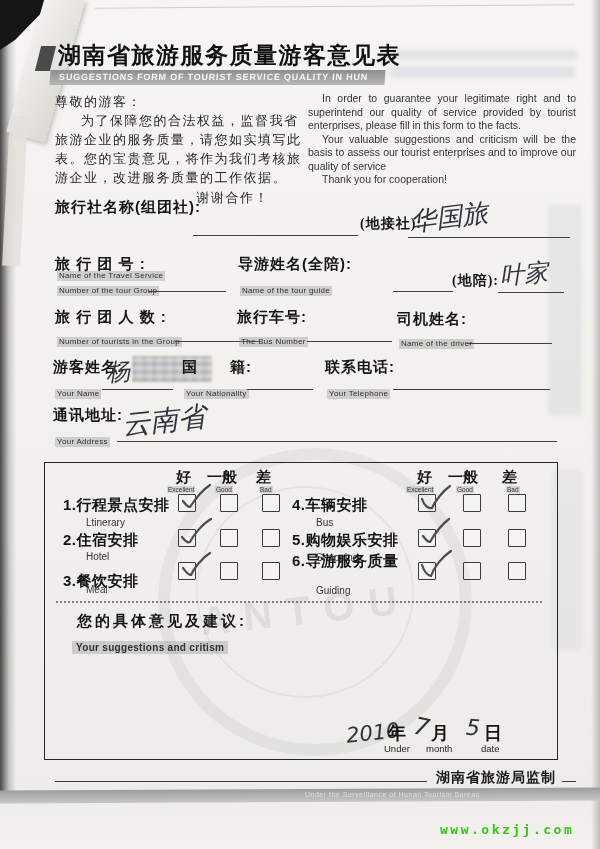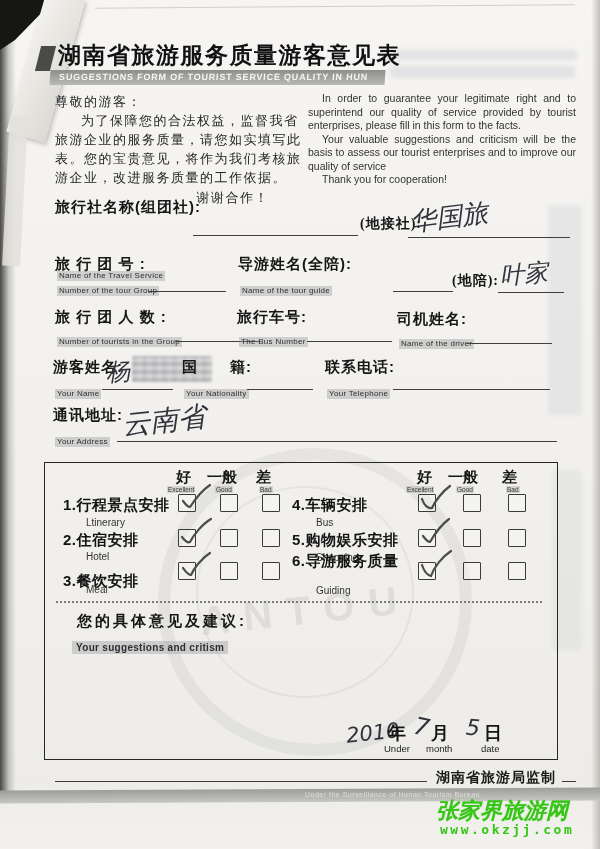--- a/index.html
+++ b/index.html
@@ -256,16 +256,15 @@
   <div class="hand" style="left:466px;top:715px;font-size:22px;transform:rotate(4deg);">5</div>
   <div class="date-cn" style="left:484px;top:721px;">日</div>
   <div class="date-en" style="left:481px;top:743px;">date</div>
 
   <div class="foot-rule" style="left:55px;top:781px;width:372px;"></div>
   <div class="supervised">湖南省旅游局监制</div>
   <div class="foot-rule" style="left:562px;top:781px;width:14px;"></div>
   <div class="band"></div>
   <div class="band-en">Under the Surveillance of Hunan Tourism Bureau</div>
 
-  <div class="site-name">张家界旅游网</div>
   <div class="site-url">www.okzjj.com</div>
 
 </div>
 
 </body></html>

